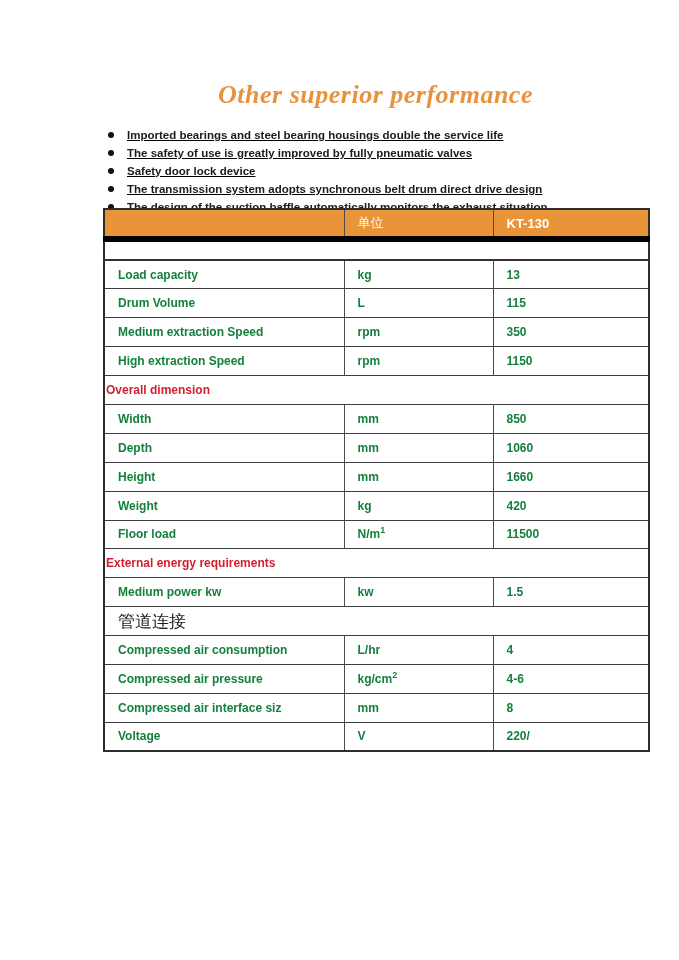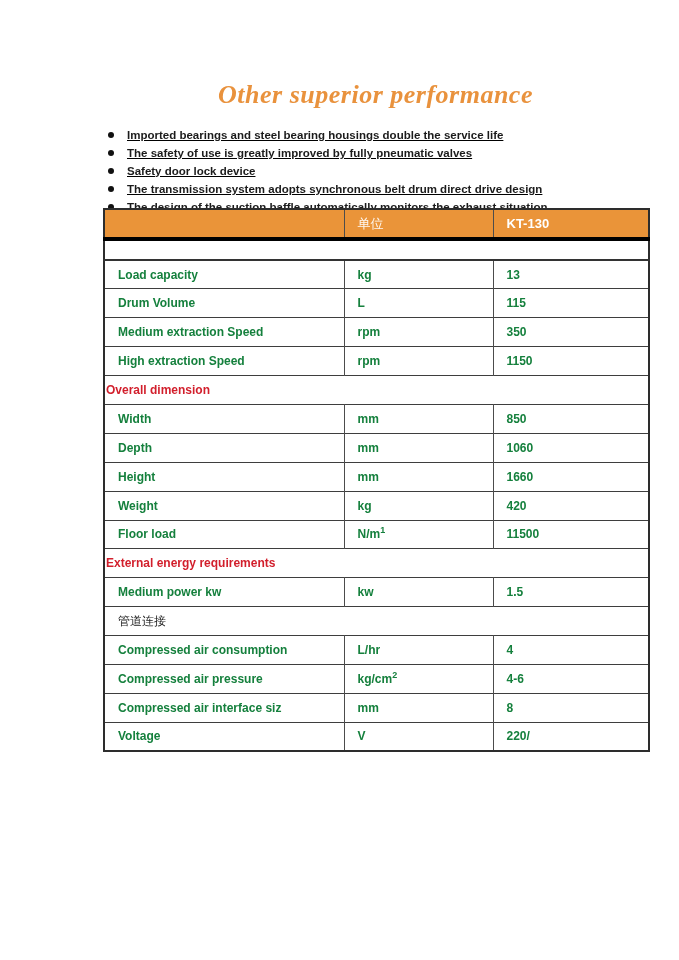--- a/index.html
+++ b/index.html
@@ -58,21 +58,21 @@
     top: 208px;
     left: 103px;
     width: 545px;
     border-collapse: collapse;
     table-layout: fixed;
     border: 2px solid #2d2d2d;
   }
   .spec-table thead tr {
     height: 30px;
     background: #EA9439;
-    border-bottom: 4px solid #000000;
+    border-bottom: 6px solid #000000;
   }
   .spec-table th {
     text-align: left;
     padding: 0 0 0 13px;
     color: #ffffff;
     font-weight: normal;
     font-size: 13px;
   }
   .spec-table th.c-unit, .spec-table th.c-value,
   .spec-table td.c-unit, .spec-table td.c-value {
@@ -92,21 +92,21 @@
     overflow: hidden;
     white-space: nowrap;
   }
   .spec-table tr.row-section td {
     color: #D21F2C;
     padding-left: 1px;
   }
   .spec-table tr.row-section-plain td {
     color: #222222;
     font-weight: normal;
-    font-size: 12px;
+    font-size: 17px;
     font-family: "DejaVu Sans", "Liberation Serif", serif;
     margin-left: 40px;
   }
   .spec-table sup { font-size: 9px; font-weight: bold; line-height: 0; }
 </style>
 </head>
 <body>
 
 <div class="page">
 

